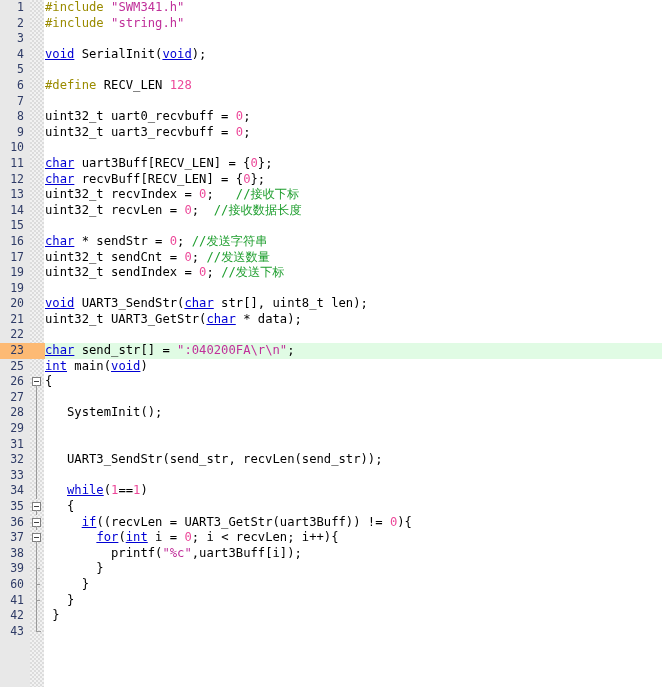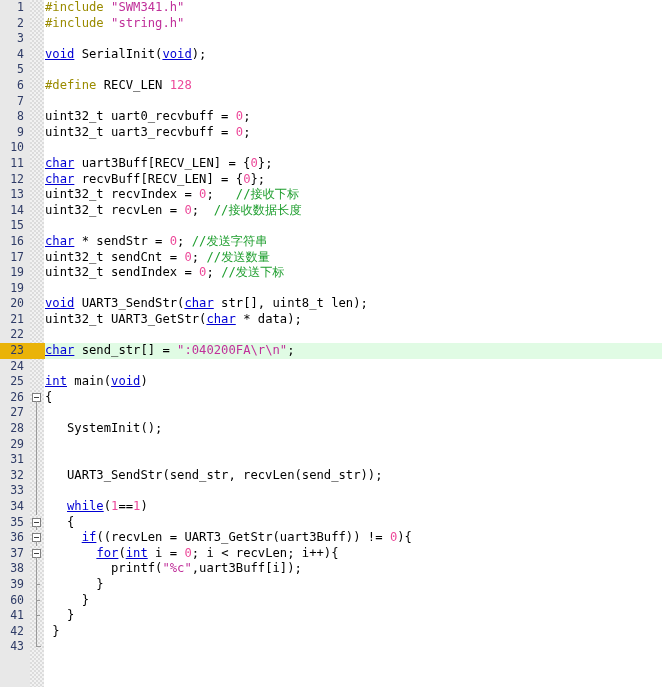--- a/index.html
+++ b/index.html
@@ -52,21 +52,21 @@
   .row {
     position: relative;
     height: 15.6px;
     line-height: 15.6px;
     white-space: pre;
   }
   .row.modified .code {
     background: #e0fbe4;
   }
   .row.modified {
-    background: #eab308;
+    background: #fdba74;
   }
 
   .lineno {
     position: absolute;
     left: 0;
     top: 0;
     width: 24px;
     text-align: right;
     font-size: 11.5px;
     color: #2e3b66;
@@ -182,21 +182,20 @@
       <div class="row"><div class="lineno">14</div><div class="foldcell"></div><div class="code"><span class="plain">uint32_t recvLen = </span><span class="num">0</span><span class="plain">;  </span><span class="cmt">//接收数据长度</span></div></div>
       <div class="row"><div class="lineno">15</div><div class="foldcell"></div><div class="code"></div></div>
       <div class="row"><div class="lineno">16</div><div class="foldcell"></div><div class="code"><span class="kw">char</span><span class="plain"> * sendStr = </span><span class="num">0</span><span class="plain">; </span><span class="cmt">//发送字符串</span></div></div>
       <div class="row"><div class="lineno">17</div><div class="foldcell"></div><div class="code"><span class="plain">uint32_t sendCnt = </span><span class="num">0</span><span class="plain">; </span><span class="cmt">//发送数量</span></div></div>
       <div class="row"><div class="lineno">19</div><div class="foldcell"></div><div class="code"><span class="plain">uint32_t sendIndex = </span><span class="num">0</span><span class="plain">; </span><span class="cmt">//发送下标</span></div></div>
       <div class="row"><div class="lineno">19</div><div class="foldcell"></div><div class="code"></div></div>
       <div class="row"><div class="lineno">20</div><div class="foldcell"></div><div class="code"><span class="kw">void</span><span class="plain"> UART3_SendStr(</span><span class="kw">char</span><span class="plain"> str[], uint8_t len);</span></div></div>
       <div class="row"><div class="lineno">21</div><div class="foldcell"></div><div class="code"><span class="plain">uint32_t UART3_GetStr(</span><span class="kw">char</span><span class="plain"> * data);</span></div></div>
       <div class="row"><div class="lineno">22</div><div class="foldcell"></div><div class="code"></div></div>
       <div class="row modified"><div class="lineno">23</div><div class="foldcell"></div><div class="code"><span class="kw">char</span><span class="plain"> send_str[] = </span><span class="str">":040200FA\r\n"</span><span class="plain">;</span></div></div>
-      <div class="row"><div class="lineno">24</div><div class="foldcell"></div><div class="code"></div></div>
       <div class="row"><div class="lineno">25</div><div class="foldcell"></div><div class="code"><span class="kw">int</span><span class="plain"> main(</span><span class="kw">void</span><span class="plain">)</span></div></div>
       <div class="row"><div class="lineno">26</div><div class="foldcell"><div class="fold-box"></div><div class="fold-line below"></div></div><div class="code"><span class="plain">{</span></div></div>
       <div class="row"><div class="lineno">27</div><div class="foldcell"><div class="fold-line"></div></div><div class="code"></div></div>
       <div class="row"><div class="lineno">28</div><div class="foldcell"><div class="fold-line"></div></div><div class="code"><span class="plain">   SystemInit();</span></div></div>
       <div class="row"><div class="lineno">29</div><div class="foldcell"><div class="fold-line"></div></div><div class="code"></div></div>
       <div class="row"><div class="lineno">31</div><div class="foldcell"><div class="fold-line"></div></div><div class="code"></div></div>
       <div class="row"><div class="lineno">32</div><div class="foldcell"><div class="fold-line"></div></div><div class="code"><span class="plain">   UART3_SendStr(send_str, recvLen(send_str));</span></div></div>
       <div class="row"><div class="lineno">33</div><div class="foldcell"><div class="fold-line"></div></div><div class="code"></div></div>
       <div class="row"><div class="lineno">34</div><div class="foldcell"><div class="fold-line"></div></div><div class="code"><span class="plain">   </span><span class="kw">while</span><span class="plain">(</span><span class="num">1</span><span class="plain">==</span><span class="num">1</span><span class="plain">)</span></div></div>
       <div class="row"><div class="lineno">35</div><div class="foldcell"><div class="fold-box"></div><div class="fold-line below"></div></div><div class="code"><span class="plain">   {</span></div></div>

